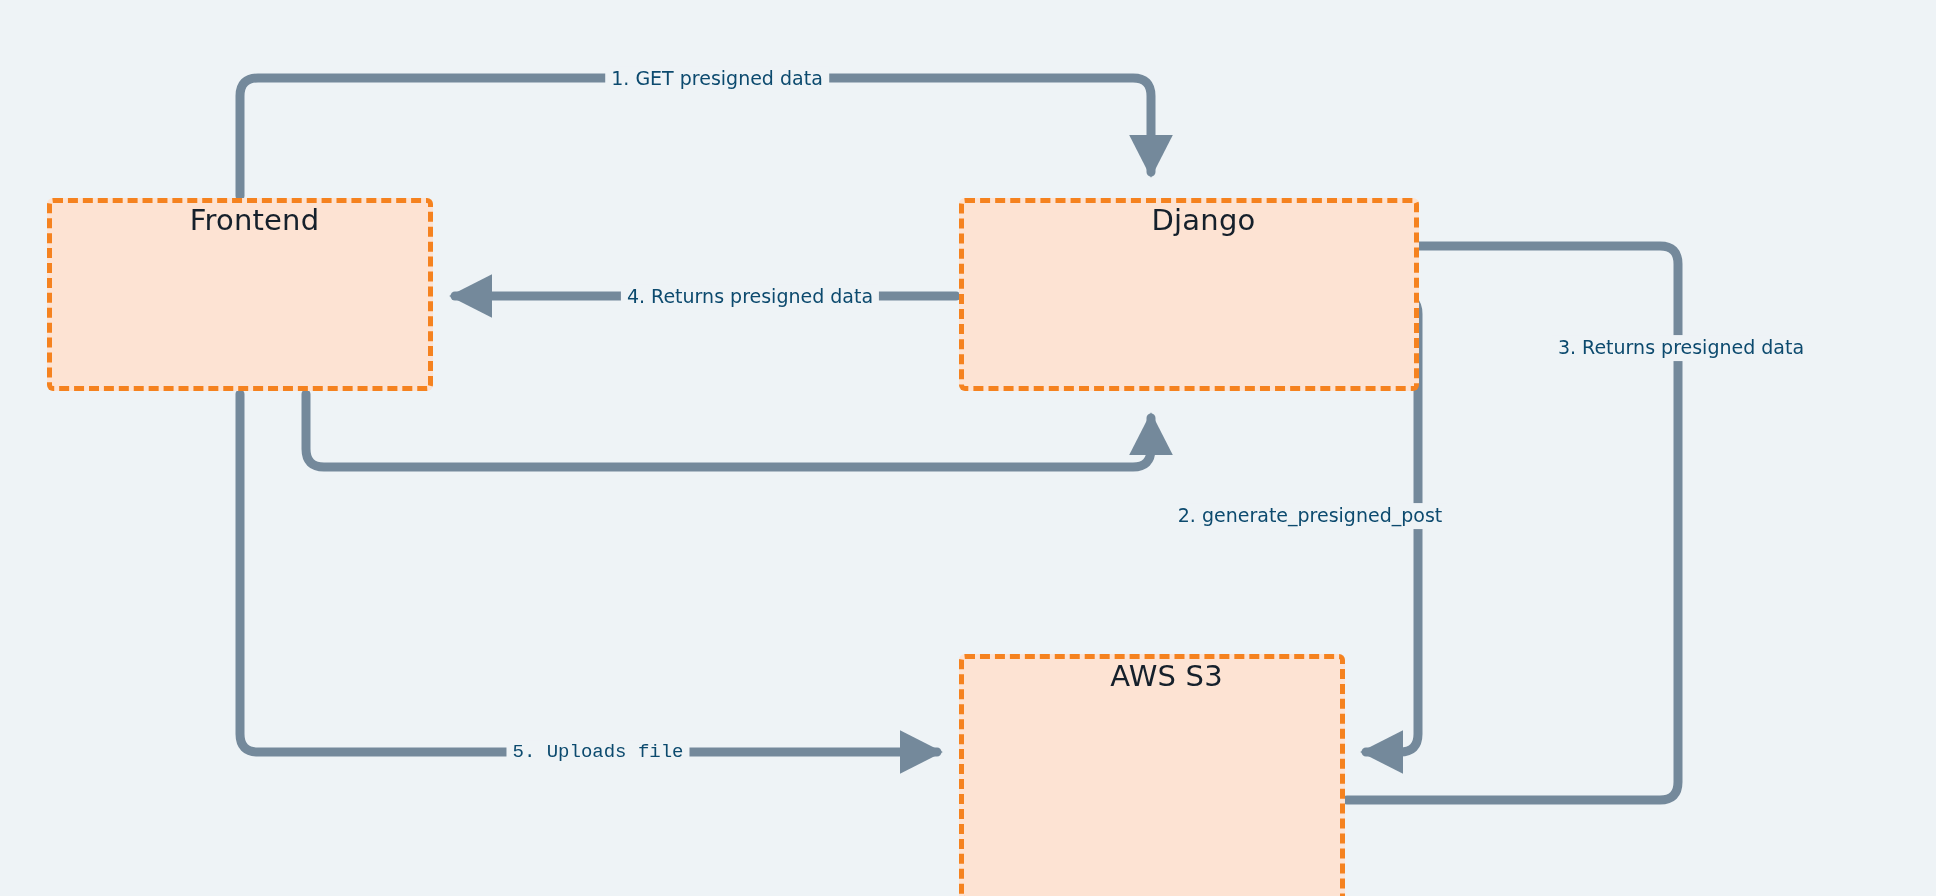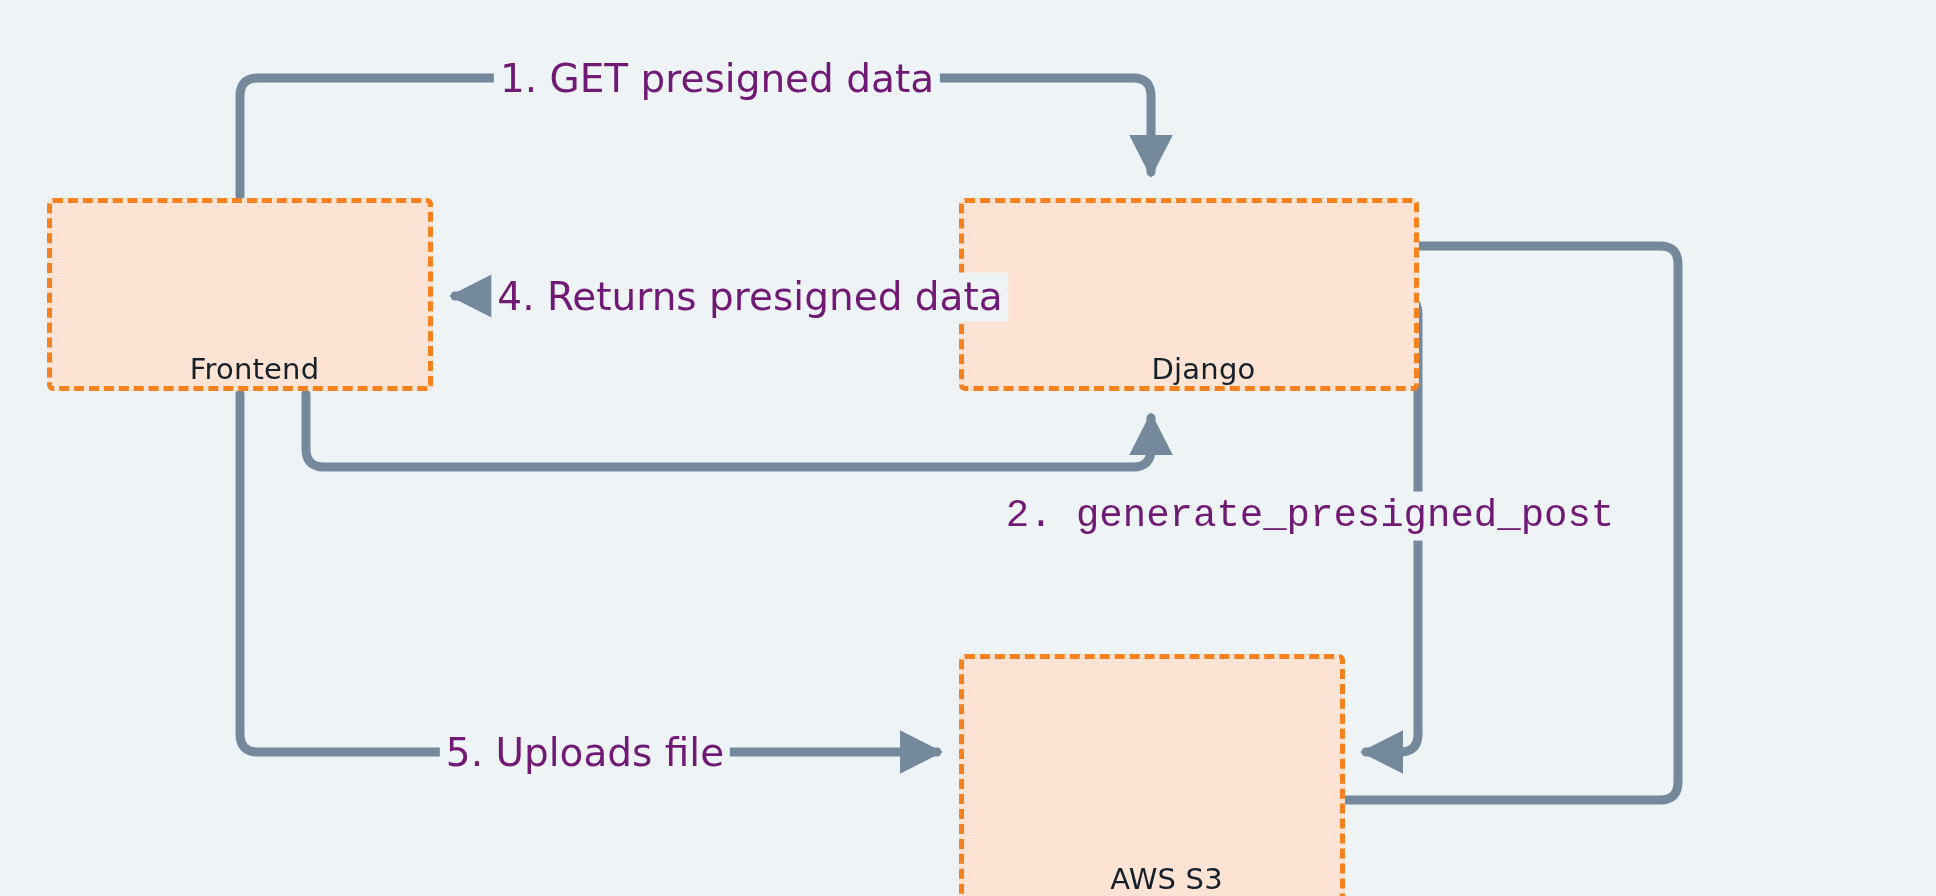--- a/index.html
+++ b/index.html
@@ -24,53 +24,53 @@
     width: 1936px;
     height: 896px;
   }
   .node {
     position: absolute;
     box-sizing: border-box;
     background: #fde3d3;
     border: 5px dashed #f5821f;
     border-radius: 6px;
     display: flex;
-    align-items: flex-end;
+    align-items: flex-start;
     justify-content: center;
     padding-left: 29px;
   }
   .node-label {
     font-family: "DejaVu Sans", "Liberation Sans", sans-serif;
     font-size: 29px;
     font-weight: 400;
     color: #15202b;
     letter-spacing: 0.2px;
     white-space: pre;
   }
   .edge-label {
     position: absolute;
     font-family: "DejaVu Sans", "Liberation Sans", sans-serif;
-    font-size: 39px;
+    font-size: 19px;
     font-weight: 400;
-    color: #701a75;
+    color: #0c4a6e;
     background: #eef3f6;
     white-space: pre;
     line-height: 1.15;
     padding: 2px 6px;
     transform: translate(-50%, -50%);
   }
   #node-frontend { left: 47px;  top: 198px; width: 386px; height: 193px; }
   #node-django   { left: 959px; top: 198px; width: 460px; height: 193px; }
   #node-s3       { left: 959px; top: 654px; width: 386px; height: 247px; }
 
   #label-1 { left: 717px;  top: 79px;  }
-  #label-2 { left: 1310px; top: 516px; font-family: Liberation Mono, monospace; }
+  #label-2 { left: 1310px; top: 516px; }
   #label-3 { left: 1681px; top: 348px; }
   #label-4 { left: 714px;  top: 297px; margin-left: 36px; }
-  #label-5 { left: 585px;  top: 753px; }
+  #label-5 { left: 598px;  top: 753px; font-family: Liberation Mono, monospace; }
   #label-6 { left: 717px;  top: 467px; }
 </style>
 </head>
 <body>
 
 <div id="canvas">
 
   <svg class="edges-layer" viewBox="0 0 1936 896" xmlns="http://www.w3.org/2000/svg">
     <defs>
       <marker id="arrow" viewBox="0 0 12 12" refX="9.5" refY="6" markerWidth="5.2" markerHeight="5.2" orient="auto-start-reverse" markerUnits="strokeWidth">
@@ -103,19 +103,20 @@
   </div>
 
   <div id="node-s3" class="node">
     <span class="node-label">AWS S3</span>
   </div>
 
   <div id="label-1" class="edge-label">1. GET presigned data</div>
 
   <div id="label-2" class="edge-label">2. generate_presigned_post</div>
 
+  <div id="label-3" class="edge-label">3. Returns presigned data</div>
 
   <div id="label-4" class="edge-label">4. Returns presigned data</div>
 
   <div id="label-5" class="edge-label">5. Uploads file</div>
 
 
 </div>
 
 </body></html>

